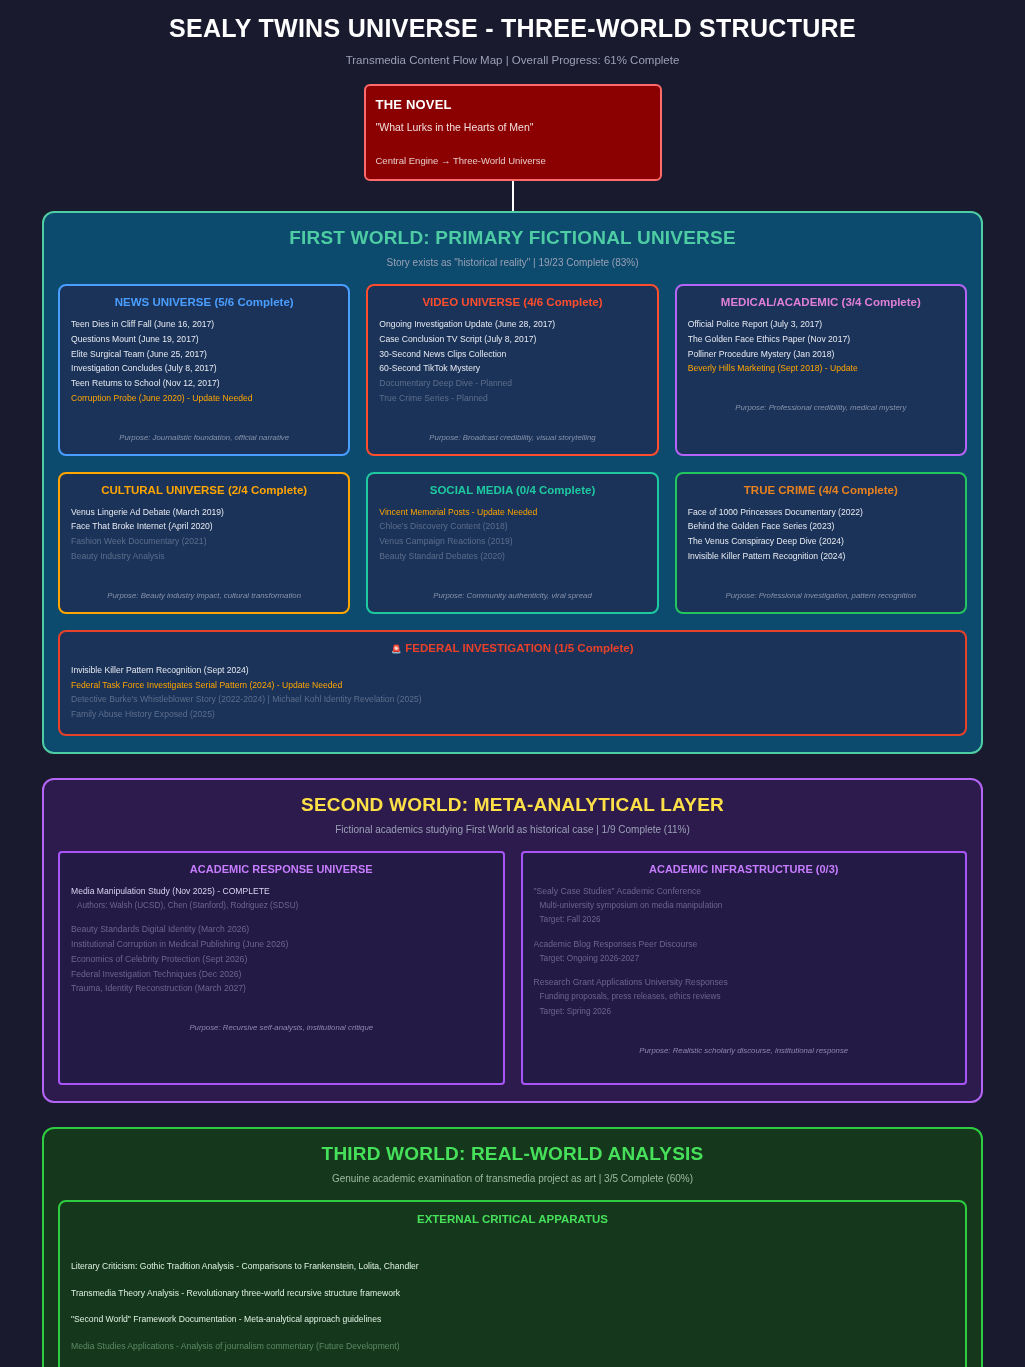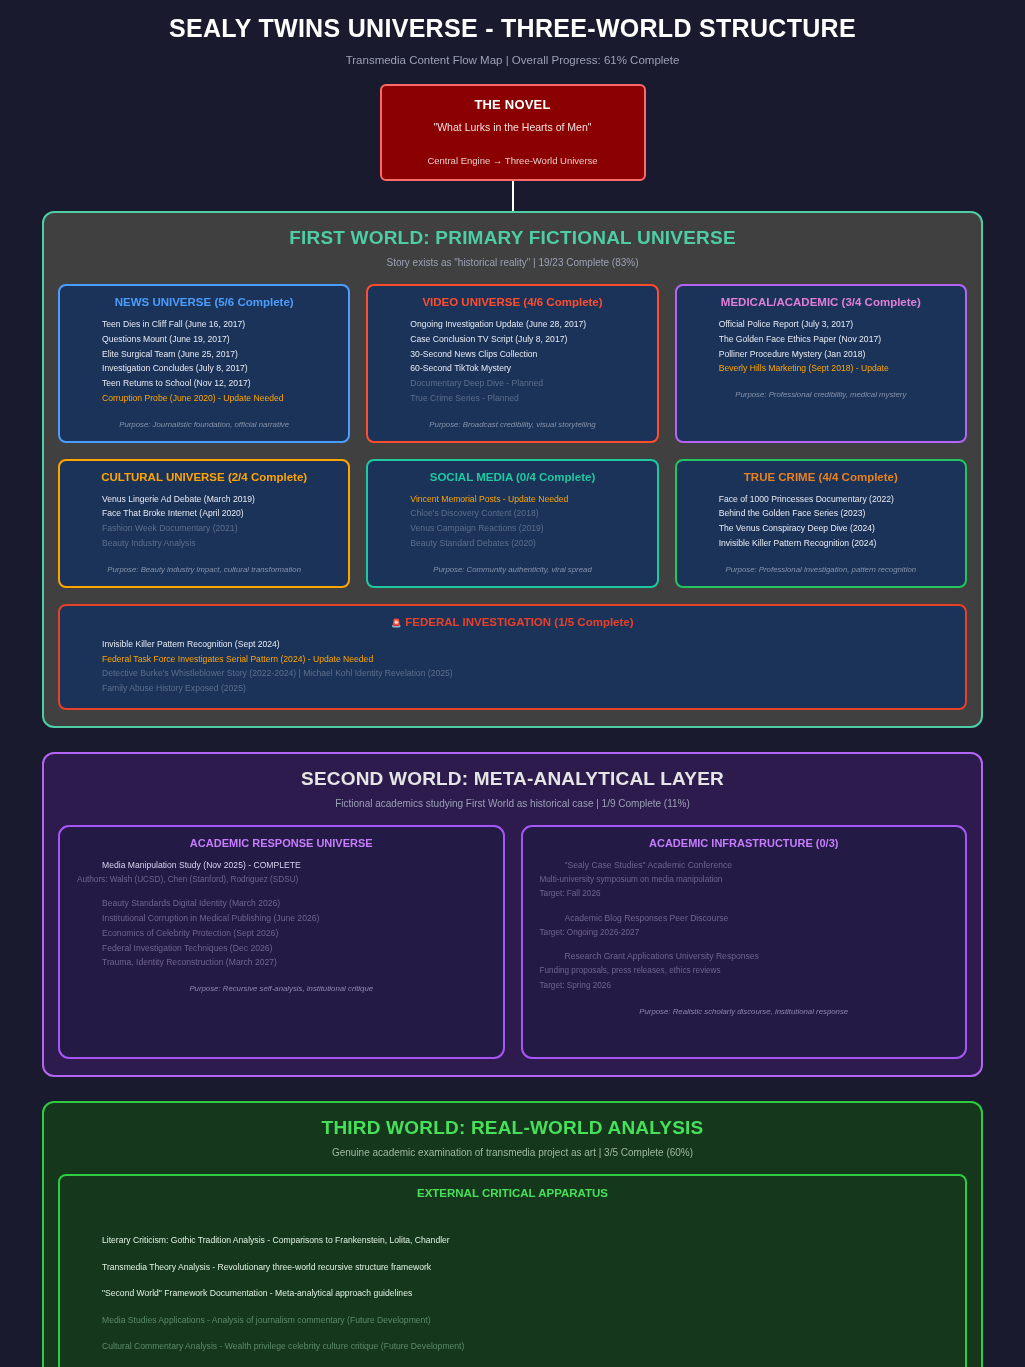--- a/index.html
+++ b/index.html
@@ -23,70 +23,69 @@
   .page-subtitle {
     text-align: center;
     color: #9aa0b5;
     font-size: 11.5px;
     padding-top: 11px;
   }
 
   
   .novel-wrap { display: flex; justify-content: center; margin-top: 18px; }
   .novel-box {
-    width: 266px;
+    width: 298px;
     background: #8b0000;
     border: 2px solid #ff6b6b;
     border-radius: 6px;
     padding: 11px 10px 13px 10px;
-    text-align: center;
   }
   .novel-title {
     color: #ffffff; font-size: 13px; font-weight: bold; letter-spacing: .2px;
   }
   .novel-sub { color: #f3dede; font-size: 10.5px; margin-top: 9px; }
   .novel-sub2 { color: #e8c9c9; font-size: 9.5px; margin-top: 22px; }
   .connector {
     width: 2px; height: 30px; background: #ffffff;
     margin: 0 auto;
   }
 
   
   .world {
     margin: 0 42px 24px 42px;
     border-radius: 12px;
     padding: 14px 14px 16px 14px;
   }
-  .world.first  { background: #404040; border: 2px solid #4ecca3; margin-top: 0; }
+  .world.first  { background: #0c4a6e; border: 2px solid #4ecca3; margin-top: 0; }
   .world.second { background: #2d1b4e; border: 2px solid #b565f5; }
   .world.third  { background: #15371c; border: 2px solid #2ecc40; }
 
   .world-title { text-align: center; font-size: 19px; font-weight: bold; letter-spacing: .2px; }
   .world.first  .world-title { color: #4ecca3; }
-  .world.second .world-title { color: #e5e5e5; }
+  .world.second .world-title { color: #fde047; }
   .world.third  .world-title { color: #46e05a; }
   .world-sub { text-align: center; font-size: 10px; color: #9aa0b5; margin-top: 8px; }
   .world.third .world-sub { color: #9db89f; }
 
   .row { display: flex; gap: 16px; margin-top: 16px; }
   .col { flex: 1; min-width: 0; }
 
   
   .card {
     background: #1b3359;
     border-radius: 8px;
     padding: 10px 11px 12px 11px;
     height: 100%;
   }
   .card-title { text-align: center; font-size: 11.5px; font-weight: bold; margin-bottom: 9px; }
-  .item { font-size: 8.6px; color: #e6e9f0; line-height: 1.72; white-space: nowrap; overflow: hidden; text-overflow: ellipsis; margin-left: 31px; }
+  .item { font-size: 8.6px; color: #e6e9f0; line-height: 1.72; white-space: nowrap; overflow: hidden; text-overflow: ellipsis; }
   .item.done    { color: #e6e9f0; }
   .item.update  { color: #ffa500; }
   .item.planned { color: #5d6e8c; }
-  .purpose { text-align: center; font-size: 7.8px; font-style: italic; color: #8793ab; margin-top: 14px; }
+  .purpose { text-align: center; font-size: 7.8px; font-style: italic; color: #8793ab; margin-top: 27px; }
 
   
   .c-news    { border: 2px solid #4a9eff; }
   .c-news .card-title { color: #4a9eff; }
   .c-video   { border: 2px solid #ff4d2e; }
   .c-video .card-title { color: #ff4d2e; }
   .c-medical { border: 2px solid #b565f5; }
   .c-medical .card-title { color: #e07fd8; }
   .c-cultural { border: 2px solid #ffa500; }
   .c-cultural .card-title { color: #ffa500; }
@@ -97,21 +96,21 @@
 
   .c-federal { border: 2px solid #e8412a; margin-top: 16px; }
   .c-federal .card-title { color: #e8412a; font-size: 11.5px; }
   .c-federal .item { font-size: 8.6px; }
   .c-federal .purpose { margin-top: 22px; }
 
   
   .card2 {
     background: #231a45;
     border: 2px solid #a855f7;
-    border-radius: 11px;
+    border-radius: 4px;
     padding: 10px 11px 12px 11px;
     min-height: 234px;
   }
   .card2 .card-title { color: #c77dff; font-size: 11px; }
   .card2 .item { color: #d9d2ef; }
   .card2 .item.planned { color: #6e6590; }
   .card2 .sub-item { font-size: 8.2px; color: #6e6590; line-height: 1.78; padding-left: 6px; }
   .card2 .gap { height: 9px; }
   .card2 .purpose { color: #8f86b3; }
 

